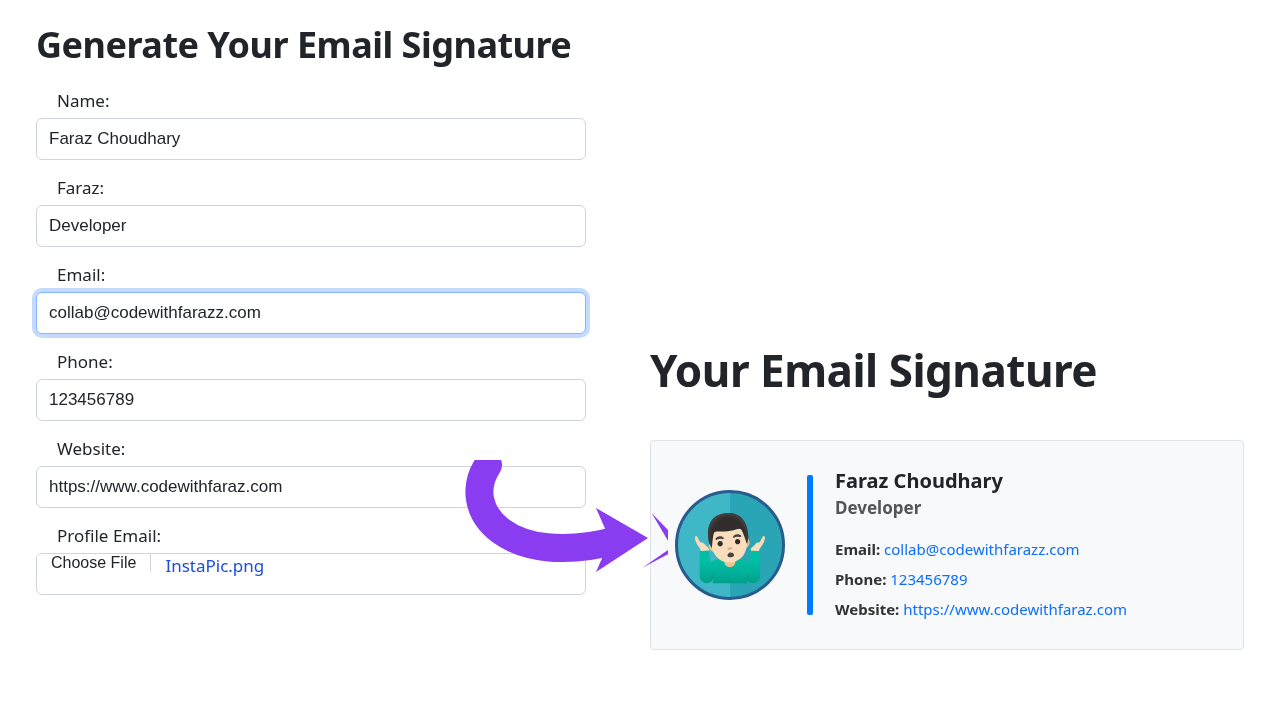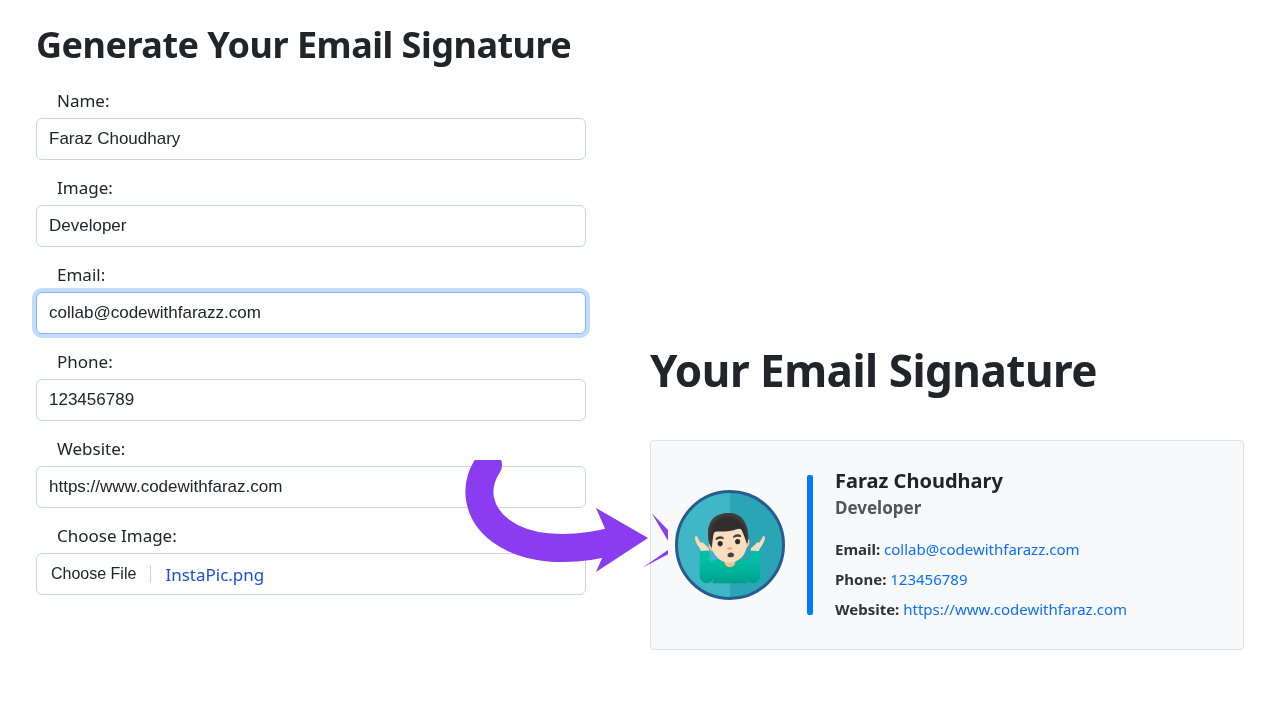--- a/index.html
+++ b/index.html
@@ -63,21 +63,21 @@
 .field input.focused {
   border: 1px solid #86b7fe;
   box-shadow: 0 0 0 4px rgba(13,110,253,.25);
 }
 .file-input-wrap {
   width: 550px;
   height: 42px;
   border: 1px solid #ced4da;
   border-radius: 6px;
   display: flex;
-  align-items: center;
+  align-items: flex-start;
   overflow: hidden;
   background: #fff;
 }
 .file-btn {
   background: #fff;
   border: none;
   border-right: 1px solid #ced4da;
   padding: 0 14px;
   font-size: 16px;
   color: #212529;
@@ -172,41 +172,41 @@
 <div class="container">
   <div class="left-col">
     <h1 class="main-heading">Generate Your Email Signature</h1>
 
     <div class="field">
       <label>Name:</label>
       <input type="text" value="Faraz Choudhary" style="">
     </div>
 
     <div class="field">
-      <label>Image:</label>
+      <label>Faraz:</label>
       <input type="text" value="Developer" style="">
     </div>
 
     <div class="field">
       <label>Email:</label>
       <input type="email" class="focused" value="collab@codewithfarazz.com" style="">
     </div>
 
     <div class="field">
       <label>Phone:</label>
       <input type="text" value="123456789" style="">
     </div>
 
     <div class="field">
       <label>Website:</label>
       <input type="text" value="https://www.codewithfaraz.com" style="">
     </div>
 
     <div class="field">
-      <label>Choose Image:</label>
+      <label>Profile Email:</label>
       <div class="file-input-wrap">
         <button class="file-btn">Choose File</button>
         <span class="file-name">InstaPic.png</span>
       </div>
     </div>
 
   </div>
 
   <div class="right-col">
     <h1 class="preview-heading">Your Email Signature</h1>

